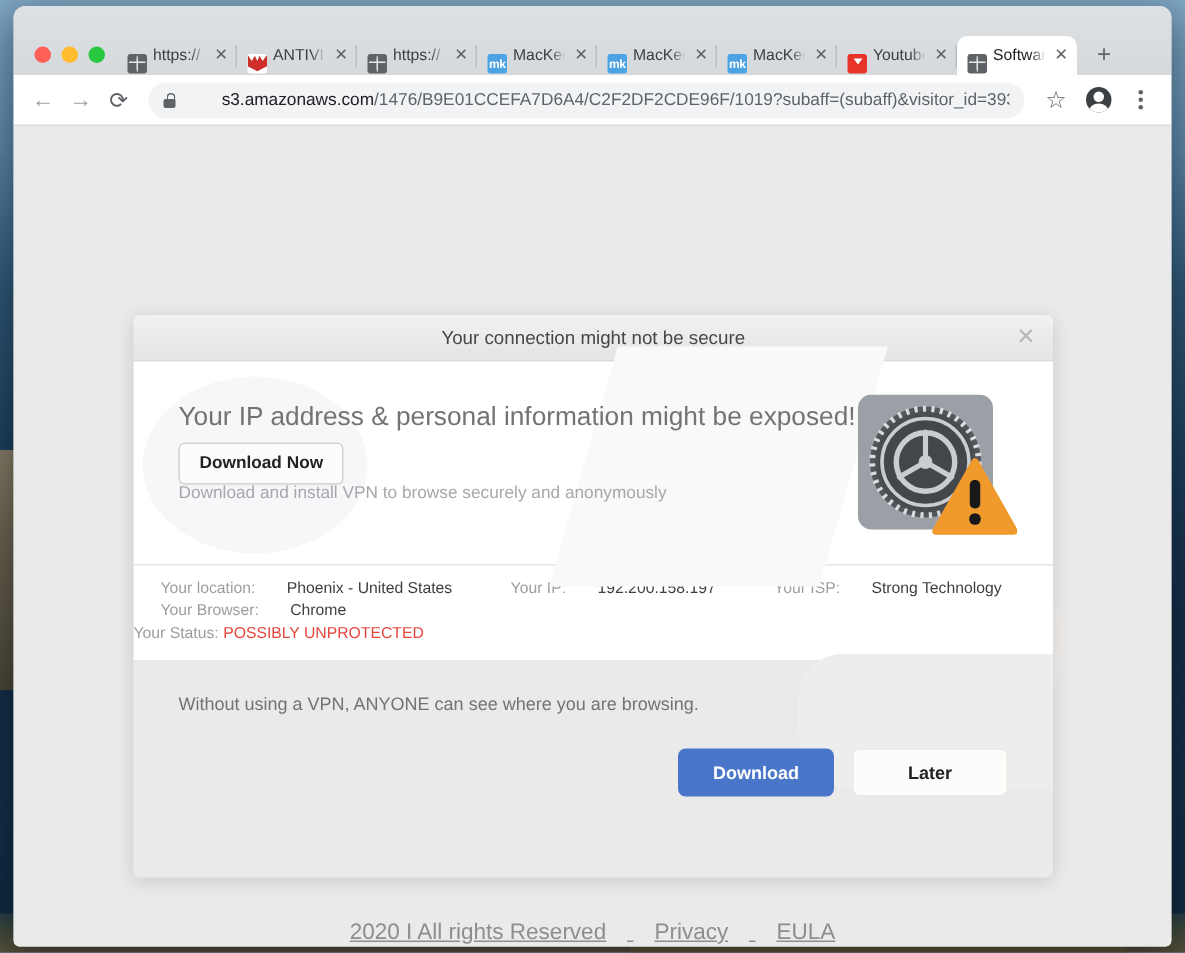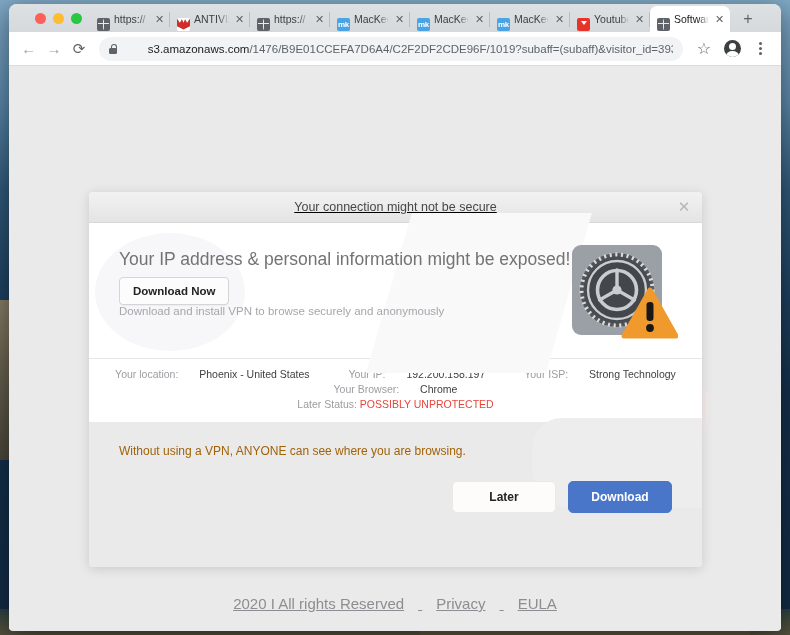--- a/index.html
+++ b/index.html
@@ -40,25 +40,25 @@
     left: 9px; top: 4px; width: 772px; height: 627px;
     background: #e9e9e9;
     border-radius: 8px 8px 4px 4px;
     overflow: hidden;
     box-shadow: 0 6px 26px rgba(0,0,0,.45);
   }
 
   
   #tab-strip {
     position: relative;
-    height: 28px;
+    height: 46px;
     background: linear-gradient(180deg, #dee1e3 0%, #d6d9db 100%);
     display: flex;
     align-items: flex-end;
-    padding-left: 20px;
+    padding-left: 8px;
   }
   .traffic-lights { display: flex; align-items: center; gap: 7px; padding: 0 8px 8px 6px; }
   .light { width: 11px; height: 11px; border-radius: 50%; }
   .light.red    { background: #fe5f57; }
   .light.yellow { background: #febc2e; }
   .light.green  { background: #28c840; }
 
   .tab {
     position: relative;
     display: flex; align-items: center;
@@ -257,21 +257,21 @@
     border-radius: 4px;
     box-shadow: 0 2px 12px rgba(0,0,0,.14);
     overflow: hidden;
     background: #ececec;
   }
   #dialog-titlebar {
     position: relative;
     height: 31px;
     background: linear-gradient(180deg, #f2f2f2 0%, #e4e4e4 100%);
     border-bottom: 1px solid #d8d8d8;
-    display: flex; align-items: center; justify-content: center; text-decoration: underline;
+    display: flex; align-items: center; justify-content: center;
   }
   #dialog-title {
     font-size: 12.5px;
     color: #474747;
   }
   #dialog-close {
     position: absolute; right: 9px; top: 6px;
     width: 18px; height: 18px;
     font-size: 15px; line-height: 18px; text-align: center;
     color: #b6b6b6;
@@ -327,21 +327,21 @@
     right: 24px; top: 22px;
     width: 106px; height: 98px;
     z-index: 3;
   }
 
   
   #info-strip {
     background: #fff;
     border-top: 1px solid #e6e6e6;
     padding: 8px 0 10px;
-    text-align: center;
+    text-align: left;
     font-size: 10.5px;
     color: #9d9da2;
     line-height: 15px;
   }
   #info-strip .row1 span { margin: 0 9px; }
   #info-strip .val { color: #3f3f3f; }
   #info-strip .status-val { color: #e8453c; }
 
   
   #dialog-body {
@@ -353,21 +353,21 @@
   #dialog-body::before {
     content: "";
     position: absolute; right: 0; top: -4px;
     width: 170px; height: 90px;
     background: #ededed;
     border-radius: 30px 0 0 40px;
   }
   .body-line {
     position: relative; z-index: 2;
     font-size: 12px;
-    color: #a16207;
+    color: #737373;
     margin-bottom: 15px;
   }
   #dialog-actions {
     position: relative; z-index: 2;
     display: flex; justify-content: flex-end;
     gap: 12px;
     padding: 8px 0 26px 0;
   }
   .action-btn {
     font-size: 12px;
@@ -547,31 +547,31 @@
       </div>
 
       <div id="info-strip">
         <div class="row1">
           <span><span>Your location:</span> <span class="val">Phoenix - United States</span></span>
           <span><span>Your IP:</span> <span class="val">192.200.158.197</span></span>
           <span><span>Your ISP:</span> <span class="val">Strong Technology</span></span>
           <span><span>Your Browser:</span> <span class="val">Chrome</span></span>
         </div>
         <div class="row2">
-          <span>Later Status:</span>
+          <span>Your Status:</span>
           <span class="status-val">POSSIBLY UNPROTECTED</span>
         </div>
       </div>
 
       <div id="dialog-body">
         <div class="body-line">Without using a VPN, ANYONE can see where you are browsing.</div>
 
         <div id="dialog-actions">
+          <div class="action-btn" id="download-button">Download</div>
           <div class="action-btn" id="later-button">Later</div>
-          <div class="action-btn" id="download-button">Download</div>
         </div>
       </div>
     </div>
 
     <div id="page-footer">
       <span>2020 I All rights Reserved</span>
       <span>Privacy</span>
       <span>EULA</span>
     </div>
 

